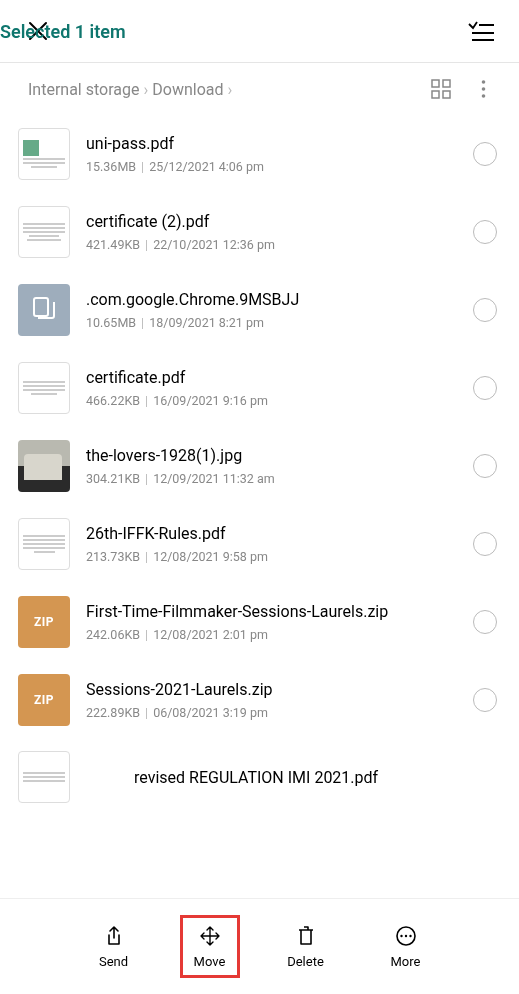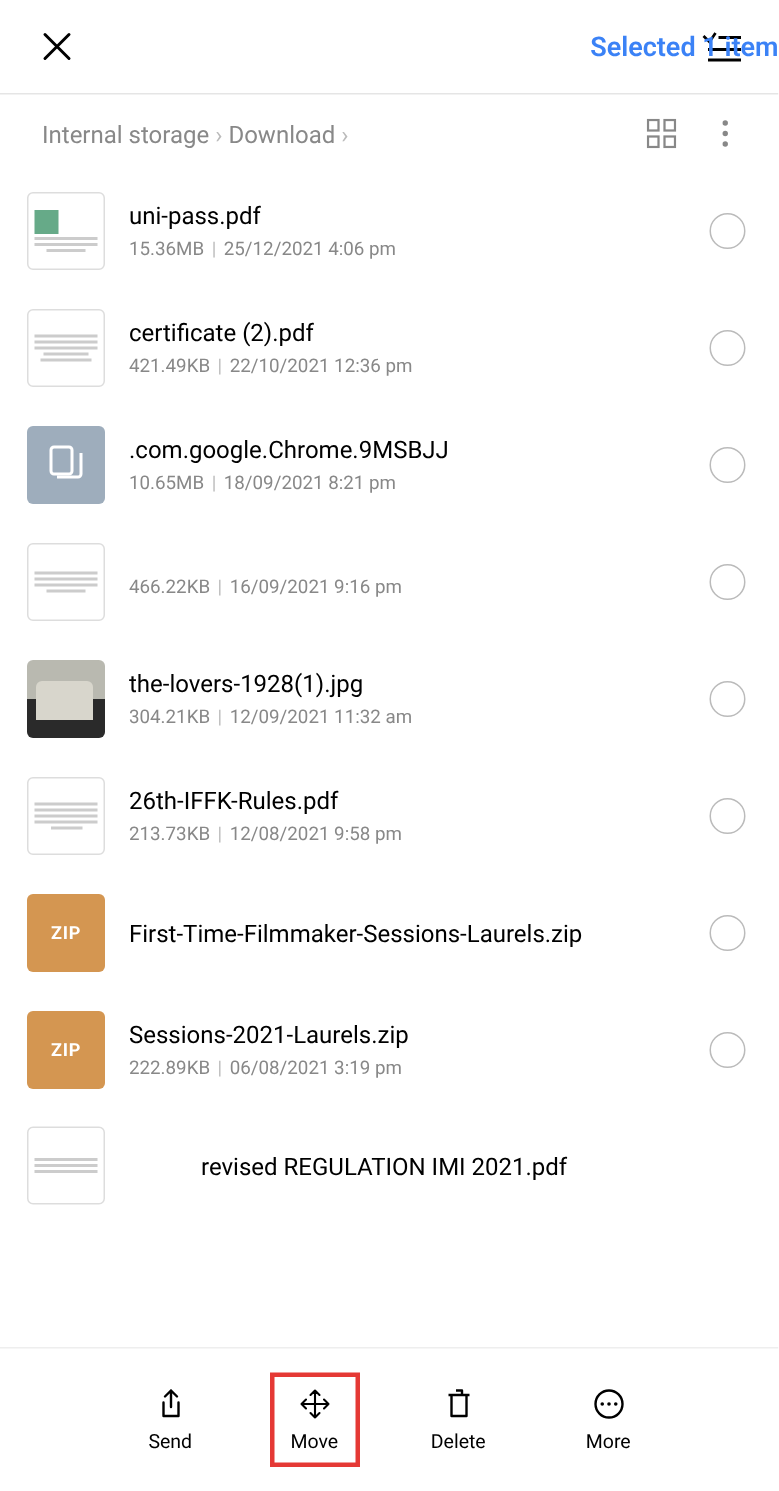--- a/index.html
+++ b/index.html
@@ -6,21 +6,21 @@
     body { width: 519px; height: 994px; background: #fff; position: relative; overflow: hidden; }
     
     .header {
       height: 62px;
       display: flex;
       align-items: center;
       padding: 0 24px;
       position: relative;
     }
     .close-btn { width: 28px; height: 28px; display:flex; align-items:center; justify-content:center; }
-    .header-title { position:absolute; left:0; right:0; text-align:right; font-size:18px; font-weight:600; color:#3b82f6; pointer-events:none; }
+    .header-title { position:absolute; left:0; right:0; text-align:left; font-size:18px; font-weight:600; color:#0f766e; pointer-events:none; }
     .checklist-btn { margin-left:auto; width:28px; height:28px; display:flex; align-items:center; justify-content:center; }
     
     .hr { height:1px; background:#e5e5e5; }
     
     .breadcrumb-row {
       display:flex;
       align-items:center;
       padding: 14px 24px 14px 28px;
     }
     .crumb { font-size:16px; color:#888; }
@@ -162,20 +162,21 @@
   </div>
 
   <div class="file-row">
     <div class="thumb page-prev">
       <div class="page-line"></div>
         <div class="page-line"></div>
         <div class="page-line"></div>
         <div class="page-line" style="width:60%"></div>
     </div>
     <div class="file-info">
+      <div class="file-name">certificate.pdf</div>
       <div class="file-meta"><span>466.22KB</span><span class="sep">|</span><span>16/09/2021 9:16 pm</span></div>
     </div>
     <div class="sel-circle"></div>
   </div>
 
   <div class="file-row">
     <div class="thumb lovers"></div>
     <div class="file-info">
       <div class="file-name">the-lovers-1928(1).jpg</div>
       <div class="file-meta"><span>304.21KB</span><span class="sep">|</span><span>12/09/2021 11:32 am</span></div>
@@ -195,20 +196,21 @@
       <div class="file-name">26th-IFFK-Rules.pdf</div>
       <div class="file-meta"><span>213.73KB</span><span class="sep">|</span><span>12/08/2021 9:58 pm</span></div>
     </div>
     <div class="sel-circle"></div>
   </div>
 
   <div class="file-row">
     <div class="thumb zip">ZIP</div>
     <div class="file-info">
       <div class="file-name">First-Time-Filmmaker-Sessions-Laurels.zip</div>
+      <div class="file-meta"><span>242.06KB</span><span class="sep">|</span><span>12/08/2021 2:01 pm</span></div>
     </div>
     <div class="sel-circle"></div>
   </div>
 
   <div class="file-row">
     <div class="thumb zip">ZIP</div>
     <div class="file-info">
       <div class="file-name">Sessions-2021-Laurels.zip</div>
       <div class="file-meta"><span>222.89KB</span><span class="sep">|</span><span>06/08/2021 3:19 pm</span></div>
     </div>

